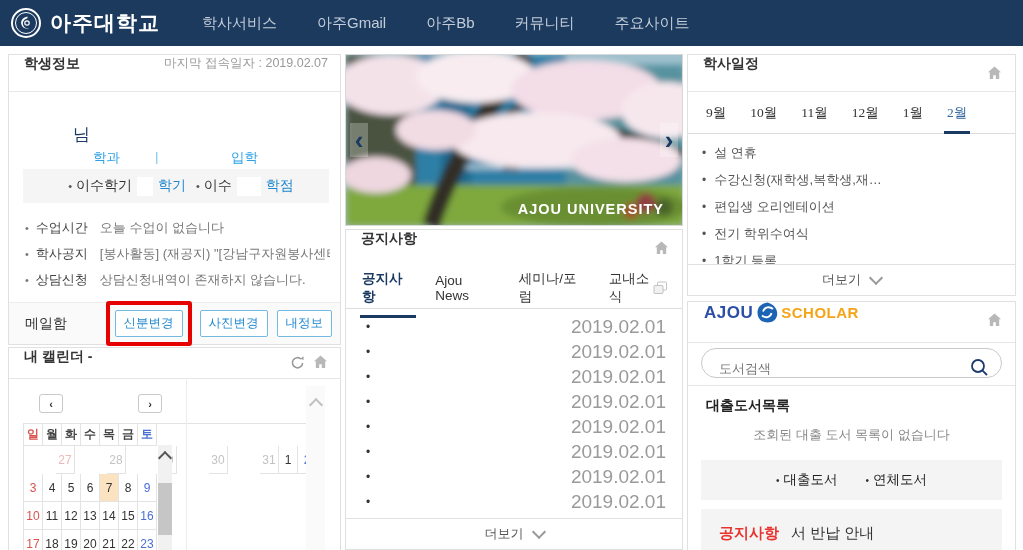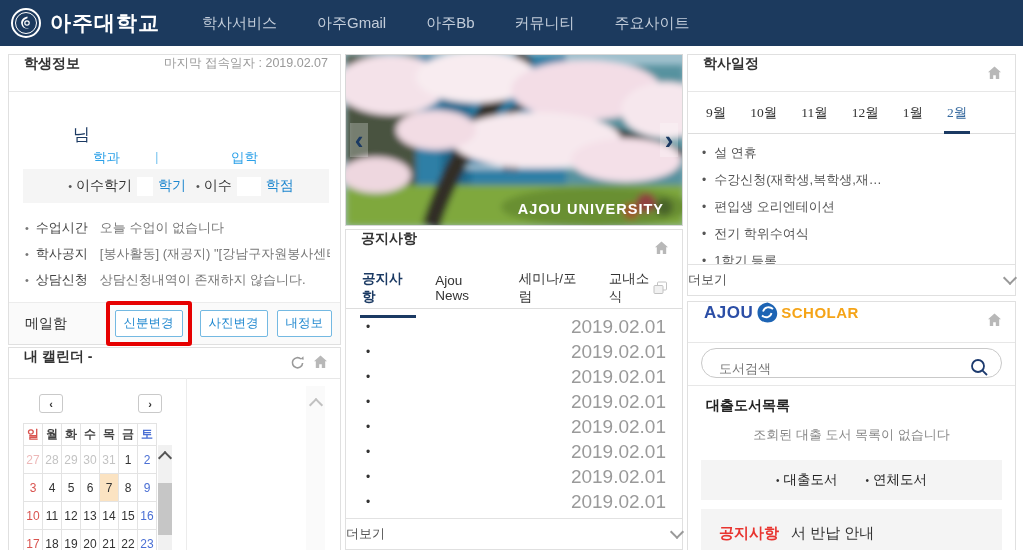--- a/index.html
+++ b/index.html
@@ -50,21 +50,21 @@
   .cal-nav{position:absolute;top:46px;width:22px;height:17px;border:1px solid #c9c9c9;border-radius:3px;
            display:flex;align-items:center;justify-content:center;font-size:11px;font-weight:bold;color:#333;
            background:#fff;cursor:pointer;}
   .cal-prev{left:30px;} .cal-next{left:129px;}
   .cal-grid{position:absolute;left:14px;top:75px;border-left:1px solid #e3e3e3;border-top:1px solid #e3e3e3;}
   .c-rowh,.c-row{display:flex;}
   .c-cell{width:19px;height:28px;box-sizing:border-box;border-right:1px solid #e3e3e3;border-bottom:1px solid #e3e3e3;
           display:flex;align-items:center;justify-content:center;font-size:12px;color:#333;background:#fff;}
   .c-head{height:22px;font-weight:bold;color:#444;}
   .c-cell.sun{color:#d9534f;} .c-cell.sat{color:#4a6fd4;}
-  .c-cell.prev{color:#c3c3c3;} .c-cell.prev.sun{color:#edb8b8;}
+  .c-cell.prev{color:#c3c3c3;margin-left:32px;} .c-cell.prev.sun{color:#edb8b8;}
   .c-cell.today{background:#fbe3c2;}
   .cal-scroll{position:absolute;left:149px;top:97px;bottom:0;width:14px;background:#f1f1f1;}
   .cal-scroll .thumb{position:absolute;left:0;top:38px;width:14px;height:52px;background:#c6c6c6;}
   .chev-up{width:8px;height:8px;border-left:2px solid #555;border-top:2px solid #555;transform:rotate(45deg);
            margin:8px auto 0;}
   .cal-divider{position:absolute;left:177px;top:30px;bottom:0;width:1px;background:#ececec;}
   .outer-scroll{position:absolute;left:297px;top:38px;bottom:0;width:19px;background:#fafafa;}
   .outer-scroll .chev-up{border-color:#c0c0c0;margin-top:14px;}
   
   .carousel{position:absolute;left:345px;top:54px;width:338px;height:172px;border:1px solid #d8d8d8;box-sizing:border-box;overflow:hidden;}
@@ -79,21 +79,21 @@
   .tab{font-size:13.5px;color:#333;margin-right:21px;padding-bottom:2px;cursor:pointer;position:relative;}
   .tab.active{color:#1b3a63;font-weight:bold;}
   .tab.active::after{content:"";position:absolute;left:-2px;right:-2px;bottom:-10px;height:3px;background:#1b3a63;}
   .tabs-ic{position:absolute;right:14px;top:12px;cursor:pointer;}
   .n-list{position:absolute;left:0;right:0;top:84px;}
   .n-row{height:25px;display:flex;align-items:center;padding:0 16px 0 20px;cursor:pointer;}
   .n-dot{color:#333;font-size:12px;margin-right:8px;}
   .n-title{flex:1;font-size:13px;color:#444;}
   .n-date{font-size:19px;color:#9a9a9a;}
   .more-bar{position:absolute;left:0;right:0;bottom:0;height:30px;border-top:1px solid #e2e2e2;
-            display:flex;align-items:center;justify-content:space-between;cursor:pointer;background:#fff;}
+            display:flex;align-items:center;justify-content:center;cursor:pointer;background:#fff;}
   .more-bar span{font-size:13px;color:#555;margin-right:10px;}
   .chev-dn{width:8px;height:8px;border-left:2px solid #999;border-bottom:2px solid #999;transform:rotate(-45deg);margin-top:-4px;}
   
   .schedule{left:687px;top:54px;width:329px;height:242px;}
   .m-tabs{position:relative;height:41px;border-bottom:1px solid #ddd;display:flex;align-items:center;padding-left:18px;}
   .m-tab{font-size:13.5px;color:#333;margin-right:24px;cursor:pointer;position:relative;font-family:Liberation Serif, serif;}
   .m-tab.active{color:#36699e;}
   .m-tab.active::after{content:"";position:absolute;left:-3px;right:-3px;bottom:-12px;height:3px;background:#1b3a63;}
   .s-list{position:absolute;left:0;right:0;top:84px;}
   .s-row{height:27px;display:flex;align-items:center;padding-left:14px;cursor:pointer;}

